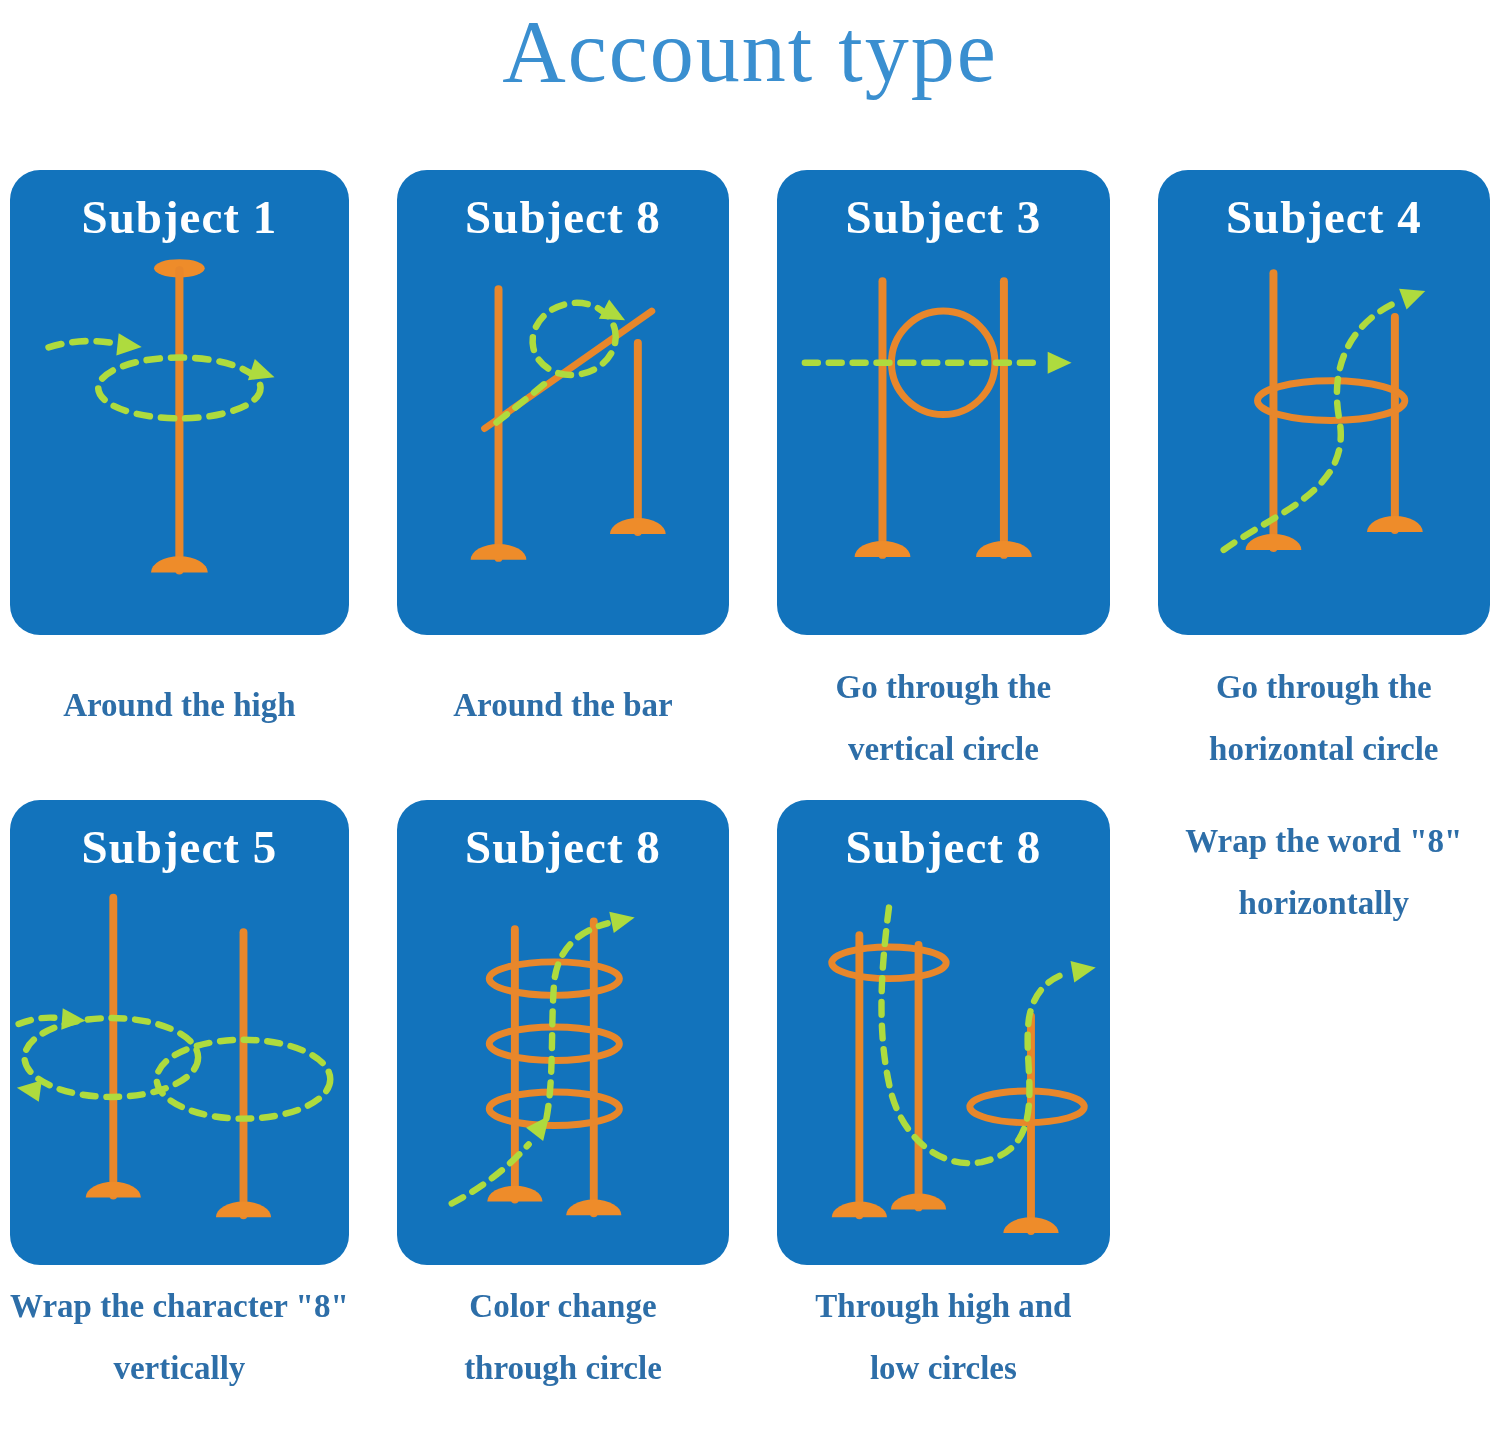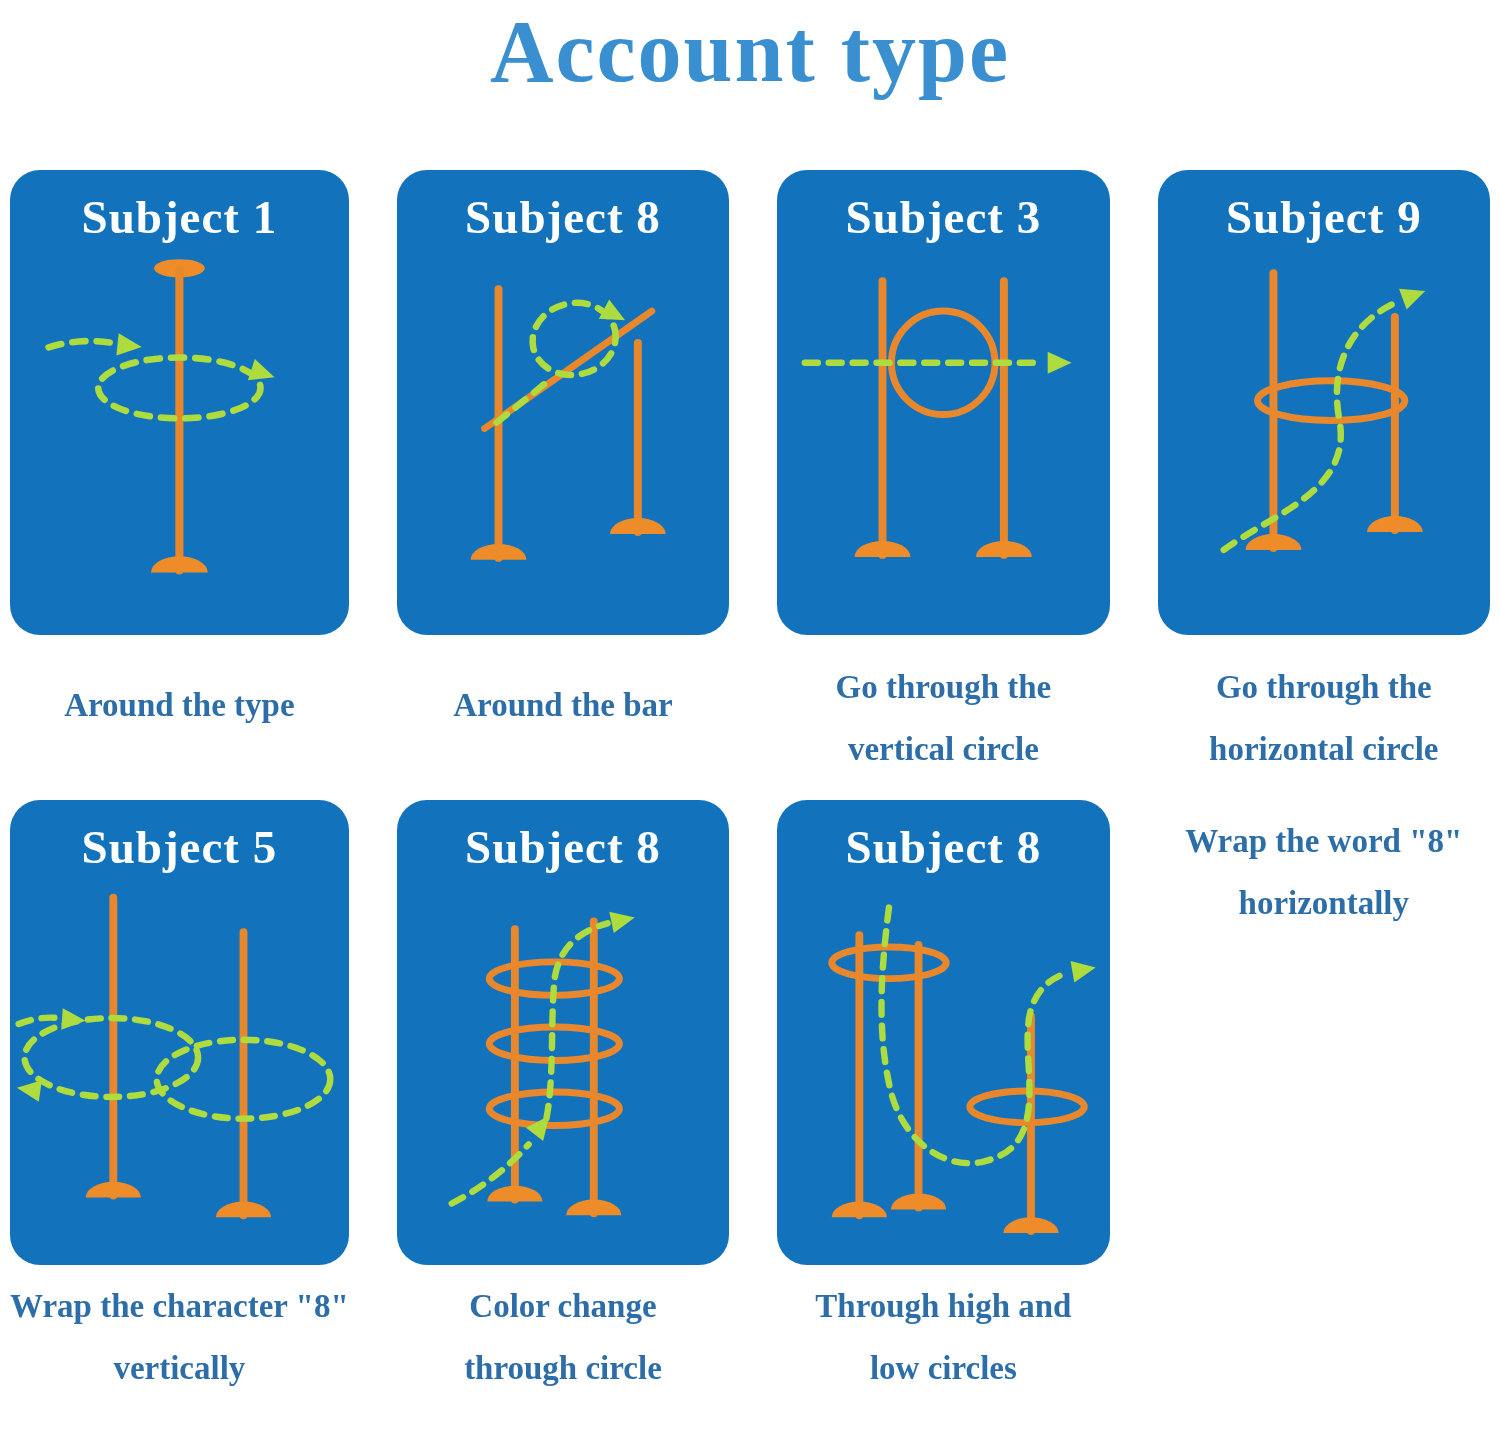--- a/index.html
+++ b/index.html
@@ -13,21 +13,21 @@
     width: 1500px;
     height: 1433px;
     overflow: hidden;
     background: #ffffff;
   }
   .page-title {
     margin: 0;
     padding-top: 6px;
     text-align: center;
     font-size: 88px;
-    font-weight: bold;
+    font-weight: normal;
     color: #3A8FD0;
     letter-spacing: 2px;
     line-height: 1.05;
   }
   .grid {
     margin-top: 72px;
     padding: 0 10px;
     display: grid;
     grid-template-columns: repeat(4, 1fr);
     column-gap: 48px;
@@ -128,34 +128,34 @@
         <path class="base" d="M-28,8 A28,16 0 0 1 28,8 Z" transform="translate(106,299)"></path>
         <line class="pole" x1="228" y1="30" x2="228" y2="305"></line>
         <path class="base" d="M-28,8 A28,16 0 0 1 28,8 Z" transform="translate(228,299)"></path>
         <circle class="ring" cx="167" cy="112" r="52"></circle>
         <path class="gpath" d="M28,112 L268,112"></path>
         <polygon class="ghead" points="0,-11 24,0 0,11" transform="translate(272,112)"></polygon>
       </svg>
     </div>
 
     <div class="card">
-      <div class="card-title">Subject 9</div>
+      <div class="card-title">Subject 4</div>
       <svg class="diagram" viewBox="0 0 334 355" aria-hidden="true">
         <line class="pole" x1="116" y1="22" x2="116" y2="298"></line>
         <path class="base" d="M-28,8 A28,16 0 0 1 28,8 Z" transform="translate(116,292)"></path>
         <line class="pole" x1="238" y1="66" x2="238" y2="280"></line>
         <path class="base" d="M-28,8 A28,16 0 0 1 28,8 Z" transform="translate(238,274)"></path>
         <ellipse class="ring" cx="174" cy="150" rx="74" ry="20"></ellipse>
         <path class="gpath" d="M66,300 C118,262 196,240 182,168 C172,112 196,70 242,50"></path>
         <polygon class="ghead" points="0,-11 24,0 0,11" transform="translate(246,48) rotate(-20)"></polygon>
       </svg>
     </div>
 
     <div class="caption caption-r1">
-      <div class="cap-line">Around the type</div>
+      <div class="cap-line">Around the high</div>
       <div class="cap-line"></div>
     </div>
     <div class="caption caption-r1">
       <div class="cap-line">Around the bar</div>
       <div class="cap-line"></div>
     </div>
     <div class="caption caption-r1">
       <div class="cap-line">Go through the</div>
       <div class="cap-line">vertical circle</div>
     </div>

